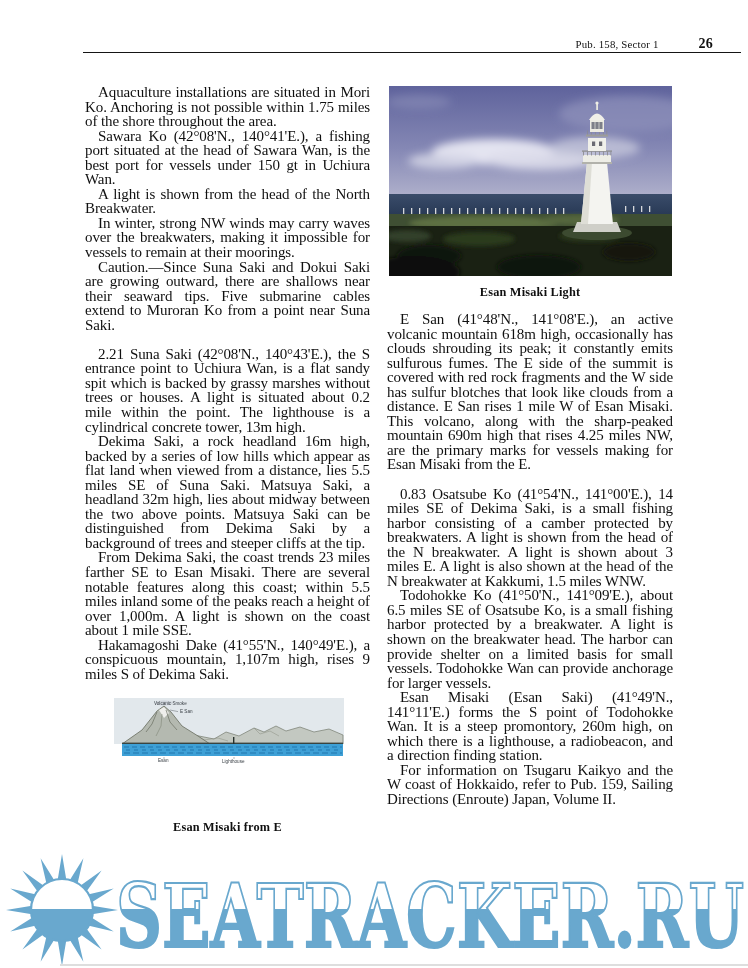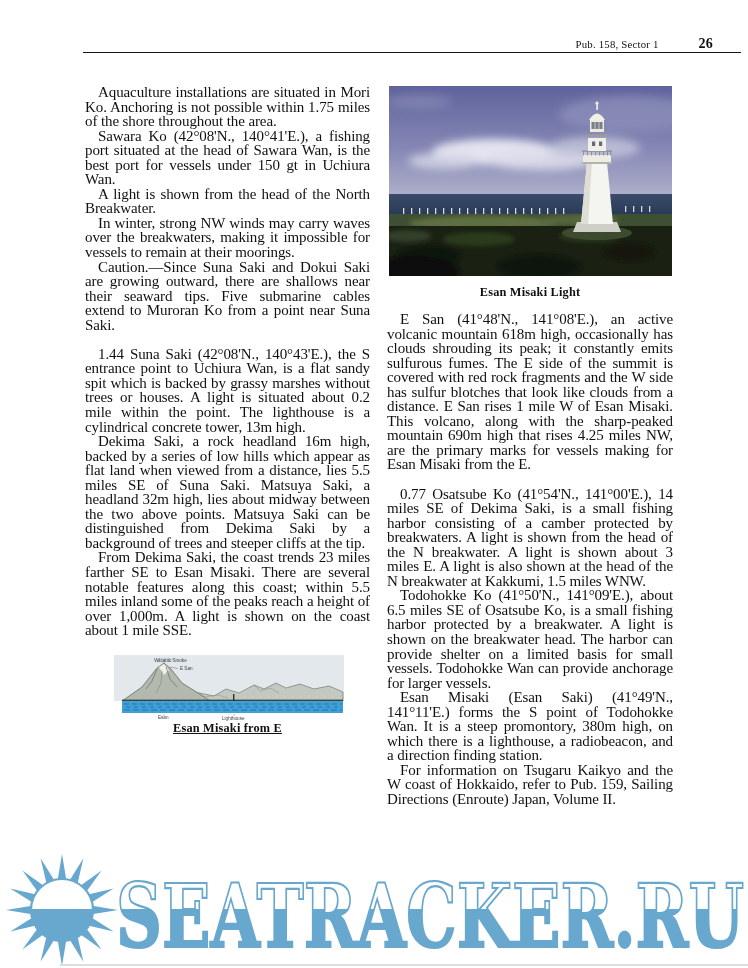--- a/index.html
+++ b/index.html
@@ -16,43 +16,44 @@
   .col{position:absolute;}
   .col-left{top:85px;left:85px;width:285px;}
   .col-right{top:75px;left:387px;width:286px;margin-top:11px;}
   p.para{margin:0;text-indent:13px;text-align:justify;
          font-size:15px;line-height:14.55px;letter-spacing:-0.1px;}
   p.para.gap{margin-top:14.5px;}
   .lead{font-weight:normal;}
   .cap{font-weight:bold;text-align:center;font-size:12.3px;letter-spacing:.2px;}
   .photo-cap{margin-top:9px;margin-bottom:12px;}
   .fig-wrap{margin-top:17px;margin-left:29px;width:230px;height:66px;}
-  .fig-cap{text-decoration:underline;}
+  .fig-cap{margin-top:56px;}
   svg{display:block;}
   .wm{position:absolute;left:0;top:853px;}
 </style>
 </head>
 <body>
 
 <div class="page">
 
   <div class="hdr">
     <span class="pub">Pub. 158, Sector 1</span><span class="num">26</span>
   </div>
   <div class="hdr-rule"></div>
 
   <div class="col col-left">
     <p class="para"><span class="lead"></span><span>Aquaculture installations are situated in Mori Ko. Anchoring is not possible within 1.75 miles of the shore throughout the area.</span></p>
     <p class="para"><span class="lead">Sawara Ko</span><span> (42°08'N., 140°41'E.), a fishing port situated at the head of Sawara Wan, is the best port for vessels under 150 gt in Uchiura Wan.</span></p>
     <p class="para"><span class="lead"></span><span>A light is shown from the head of the North Breakwater.</span></p>
     <p class="para"><span class="lead"></span><span>In winter, strong NW winds may carry waves over the breakwaters, making it impossible for vessels to remain at their moorings.</span></p>
     <p class="para"><span class="lead">Caution.—</span><span>Since Suna Saki and Dokui Saki are growing outward, there are shallows near their seaward tips. Five submarine cables extend to Muroran Ko from a point near Suna Saki.</span></p>
-    <p class="para gap"><span class="lead">1.44 Suna Saki</span><span> (42°08'N., 140°43'E.), the S entrance point to Uchiura Wan, is a flat sandy spit which is backed by grassy marshes without trees or houses. A light is situated about 0.2 mile within the point. The lighthouse is a cylindrical concrete tower, 13m high.</span></p>
+    <p class="para gap"><span class="lead">2.21 Suna Saki</span><span> (42°08'N., 140°43'E.), the S entrance point to Uchiura Wan, is a flat sandy spit which is backed by grassy marshes without trees or houses. A light is situated about 0.2 mile within the point. The lighthouse is a cylindrical concrete tower, 13m high.</span></p>
     <p class="para"><span class="lead"></span><span>Dekima Saki, a rock headland 16m high, backed by a series of low hills which appear as flat land when viewed from a distance, lies 5.5 miles SE of Suna Saki. Matsuya Saki, a headland 32m high, lies about midway between the two above points. Matsuya Saki can be distinguished from Dekima Saki by a background of trees and steeper cliffs at the tip.</span></p>
     <p class="para"><span class="lead"></span><span>From Dekima Saki, the coast trends 23 miles farther SE to Esan Misaki. There are several notable features along this coast; within 5.5 miles inland some of the peaks reach a height of over 1,000m. A light is shown on the coast about 1 mile SSE.</span></p>
+    <p class="para"><span class="lead">Hakamagoshi Dake</span><span> (41°55'N., 140°49'E.), a conspicuous mountain, 1,107m high, rises 9 miles S of Dekima Saki.</span></p>
 
     <div class="fig-wrap">
       <svg width="230" height="66" viewBox="0 0 230 66">
         <rect x="0" y="0" width="230" height="46" fill="#e2e8ec"></rect>
 
         <polygon points="55,46 80,37 100,41 112,34 125,38 140,30 150,34 162,28 172,33 186,29 200,34 215,31 229,37 229,46" fill="#c3c8c1" stroke="#767b6e" stroke-width="0.7"></polygon>
         <polyline points="140,30 146,36 156,33 165,38" fill="none" stroke="#8a8f82" stroke-width="0.5"></polyline>
         <polyline points="80,37 90,42 104,40 114,43" fill="none" stroke="#8a8f82" stroke-width="0.5"></polyline>
 
         <polygon points="8,46 28,32 43,13 50,8 57,14 68,28 84,38 96,46" fill="#b4b9b0" stroke="#676c5e" stroke-width="0.8"></polygon>
@@ -195,23 +196,23 @@
         <line x1="206" y1="36" x2="206" y2="43" stroke="#e9e9e2" stroke-width="0.7"></line>
         <line x1="210" y1="36" x2="210" y2="43" stroke="#e9e9e2" stroke-width="0.7"></line>
         <path d="M200,34 Q208,21 216,34 Z" fill="#f0efe8"></path>
         <rect x="207.2" y="18" width="1.8" height="6" fill="#e6e6de"></rect>
         <circle cx="208" cy="17" r="1.6" fill="#efeee6"></circle>
       </g>
     </svg>
     <div class="cap photo-cap">Esan Misaki Light</div>
 
     <p class="para"><span class="lead">E San</span><span> (41°48'N., 141°08'E.), an active volcanic mountain 618m high, occasionally has clouds shrouding its peak; it constantly emits sulfurous fumes. The E side of the summit is covered with red rock fragments and the W side has sulfur blotches that look like clouds from a distance. E San rises 1 mile W of Esan Misaki. This volcano, along with the sharp-peaked mountain 690m high that rises 4.25 miles NW, are the primary marks for vessels making for Esan Misaki from the E.</span></p>
-    <p class="para gap"><span class="lead">0.77 Osatsube Ko</span><span> (41°54'N., 141°00'E.), 14 miles SE of Dekima Saki, is a small fishing harbor consisting of a camber protected by breakwaters. A light is shown from the head of the N breakwater. A light is shown about 3 miles E. A light is also shown at the head of the N breakwater at Kakkumi, 1.5 miles WNW.</span></p>
+    <p class="para gap"><span class="lead">0.83 Osatsube Ko</span><span> (41°54'N., 141°00'E.), 14 miles SE of Dekima Saki, is a small fishing harbor consisting of a camber protected by breakwaters. A light is shown from the head of the N breakwater. A light is shown about 3 miles E. A light is also shown at the head of the N breakwater at Kakkumi, 1.5 miles WNW.</span></p>
     <p class="para"><span class="lead">Todohokke Ko</span><span> (41°50'N., 141°09'E.), about 6.5 miles SE of Osatsube Ko, is a small fishing harbor protected by a breakwater. A light is shown on the breakwater head. The harbor can provide shelter on a limited basis for small vessels. Todohokke Wan can provide anchorage for larger vessels.</span></p>
-    <p class="para"><span class="lead">Esan Misaki</span><span> (Esan Saki) (41°49'N., 141°11'E.) forms the S point of Todohokke Wan. It is a steep promontory, 380m high, on which there is a lighthouse, a radiobeacon, and a direction finding station.</span></p>
+    <p class="para"><span class="lead">Esan Misaki</span><span> (Esan Saki) (41°49'N., 141°11'E.) forms the S point of Todohokke Wan. It is a steep promontory, 260m high, on which there is a lighthouse, a radiobeacon, and a direction finding station.</span></p>
     <p class="para"><span class="lead"></span><span>For information on Tsugaru Kaikyo and the W coast of Hokkaido, refer to Pub. 159, Sailing Directions (Enroute) Japan, Volume II.</span></p>
   </div>
 
   <svg class="wm" width="748" height="115" viewBox="0 0 748 115">
     <defs>
       <linearGradient id="wm-fill" gradientUnits="userSpaceOnUse" x1="0" y1="20" x2="0" y2="96">
         <stop offset="0" stop-color="#ffffff"></stop>
           <stop offset="0.47" stop-color="#ffffff"></stop>
         <stop offset="0.47" stop-color="#69a8ce"></stop>
           <stop offset="1" stop-color="#69a8ce"></stop>

